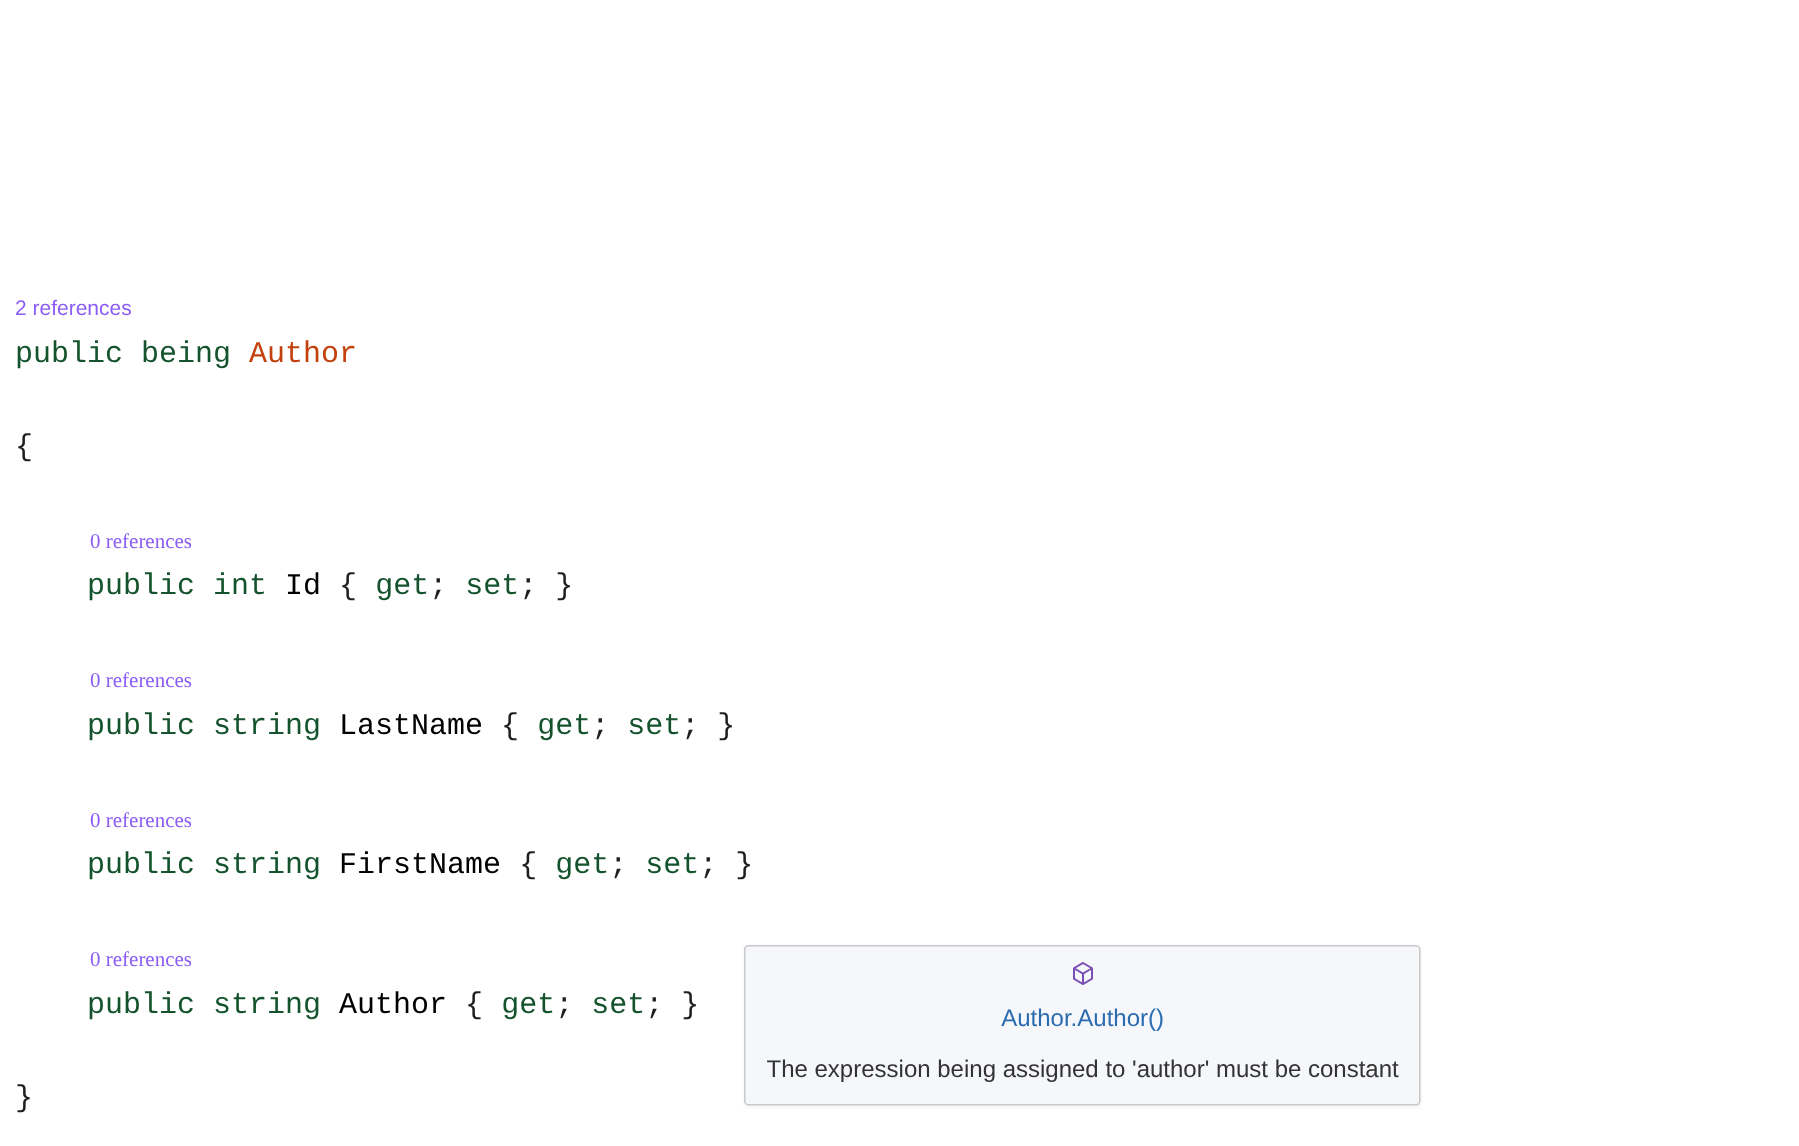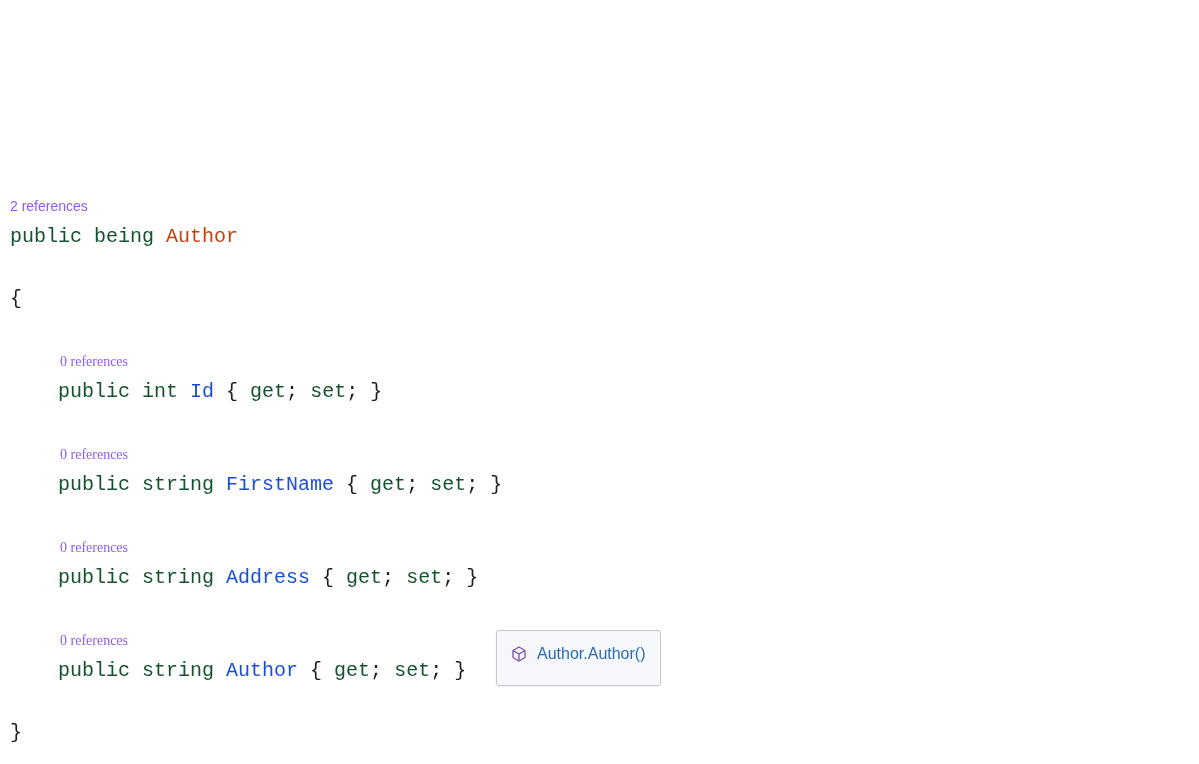--- a/index.html
+++ b/index.html
@@ -16,59 +16,59 @@
   .codelens {
     font-family: "Segoe UI", Arial, sans-serif;
     font-size: 14px;
     color: #8b5cf6;
     white-space: pre;
     line-height: 1.3;
     padding-top: 4px;
   }
   .kw { color: #14532d; }
   .type { color: #c2410c; }
-  .ident { color: #1d4ed8; }
+  .ident { color: #000000; }
   .punct { color: #1f1f1f; }
   .line { display: block; }
   .padL { padding-left: 48px; }
   .padL2 { padding-left: 50px; font-family: Liberation Serif, serif; }
 
   .tooltip {
     position: absolute;
     font-family: "Segoe UI", Arial, sans-serif;
     font-size: 16px;
     background: #f5f7fa;
     border: 1px solid #c9c9c9;
     border-radius: 3px;
     padding: 10px 14px;
     color: #333;
     box-shadow: 0 1px 3px rgba(0,0,0,0.06);
     white-space: normal;
     line-height: 1.6;
   }
   .tooltip .sig { color: #2b6cb0; }
-  .tooltip .row1 { display: flex; align-items: center; gap: 10px; margin-bottom: 8px; }
+  .tooltip .row1 { display: flex; align-items: center; gap: 10px; margin-bottom: 8px; flex-direction: column; }
   .cube-icon svg { display: block; }
 </style>
 </head>
 <body>
 
 
 
 <div>
 
 <span class="codelens">2 references</span>
 <span class="line"><span class="kw">public</span> <span class="kw">being</span> <span class="type">Author</span></span>
 <span class="line"><span class="punct">{</span></span>
 <span class="codelens padL2">0 references</span>
 <span class="line padL"><span class="kw">public</span> <span class="kw">int</span> <span class="ident">Id</span><span class="punct"> { </span><span class="kw">get</span><span class="punct">;</span> <span class="kw">set</span><span class="punct">;</span><span class="punct"> }</span></span>
 <span class="codelens padL2">0 references</span>
+<span class="line padL"><span class="kw">public</span> <span class="kw">string</span> <span class="ident">LastName</span><span class="punct"> { </span><span class="kw">get</span><span class="punct">;</span> <span class="kw">set</span><span class="punct">;</span><span class="punct"> }</span></span>
+<span class="codelens padL2">0 references</span>
 <span class="line padL"><span class="kw">public</span> <span class="kw">string</span> <span class="ident">FirstName</span><span class="punct"> { </span><span class="kw">get</span><span class="punct">;</span> <span class="kw">set</span><span class="punct">;</span><span class="punct"> }</span></span>
-<span class="codelens padL2">0 references</span>
-<span class="line padL"><span class="kw">public</span> <span class="kw">string</span> <span class="ident">Address</span><span class="punct"> { </span><span class="kw">get</span><span class="punct">;</span> <span class="kw">set</span><span class="punct">;</span><span class="punct"> }</span></span>
 <span class="codelens padL2">0 references</span>
 <span class="line padL"><span class="kw">public</span> <span class="kw">string</span> <span class="ident">Author</span><span class="punct"> { </span><span class="kw">get</span><span class="punct">;</span> <span class="kw">set</span><span class="punct">;</span><span class="punct"> }</span></span>
 <span class="line"><span class="punct">}</span></span>
 
 
 
 
 
 
 
@@ -81,16 +81,17 @@
 <div class="tooltip" style="left:496px;top:630px;">
   <div class="row1">
     <span class="cube-icon">
       <svg width="16" height="16" viewBox="0 0 16 16">
         <path d="M8 1 L14 4.5 L14 11.5 L8 15 L2 11.5 L2 4.5 Z" fill="none" stroke="#7a4fb5" stroke-width="1.3"></path>
         <path d="M2 4.5 L8 8 L14 4.5 M8 8 L8 15" fill="none" stroke="#7a4fb5" stroke-width="1.3"></path>
       </svg>
     </span>
     <span class="sig">Author.Author()</span>
   </div>
+  <div>The expression being assigned to 'author' must be constant</div>
 </div>
 
 
 
 
 </body></html>

